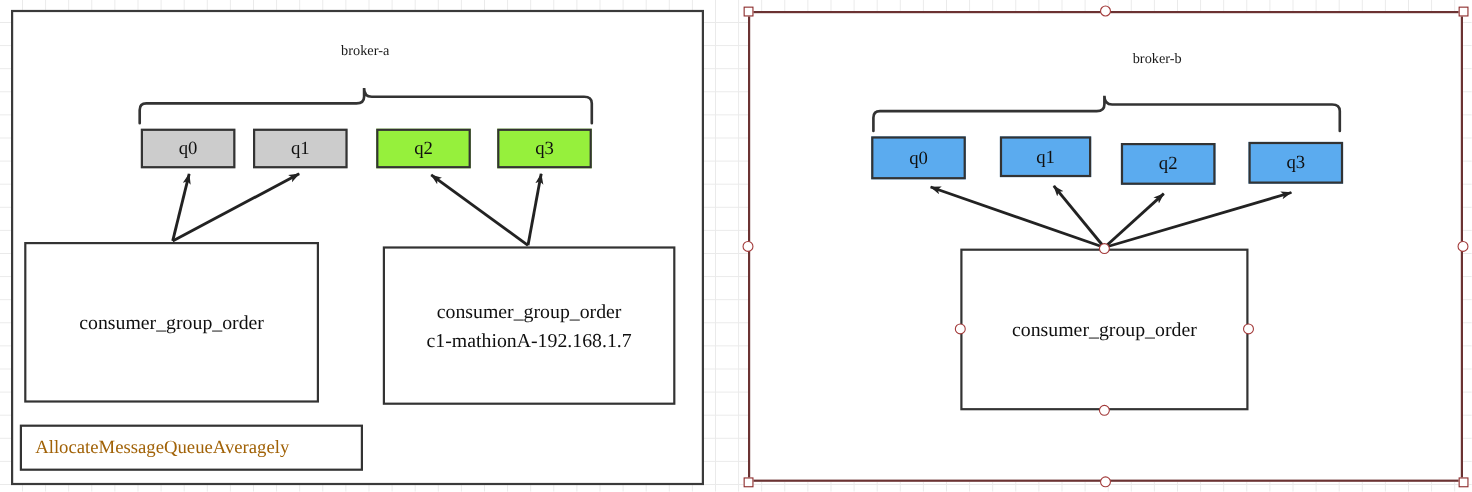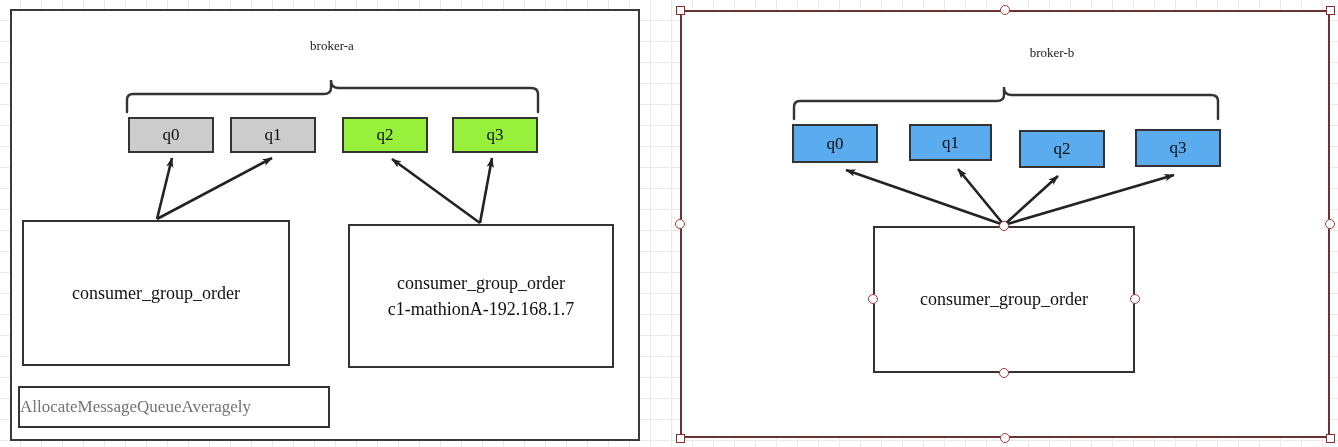--- a/index.html
+++ b/index.html
@@ -69,22 +69,23 @@
     color: #101010;
     line-height: 1.45;
   }
   .algobox {
     position: absolute;
     box-sizing: border-box;
     border: 2px solid #333333;
     background: #ffffff;
     display: flex;
     align-items: center;
+    padding-left: 12px;
     font-size: 17px;
-    color: #737373;
+    color: #a16207;
   }
   svg.overlay {
     position: absolute;
     left: 0; top: 0;
     width: 1338px; height: 447px;
     pointer-events: none;
     overflow: visible;
   }
   .handle-sq {
     position: absolute;

